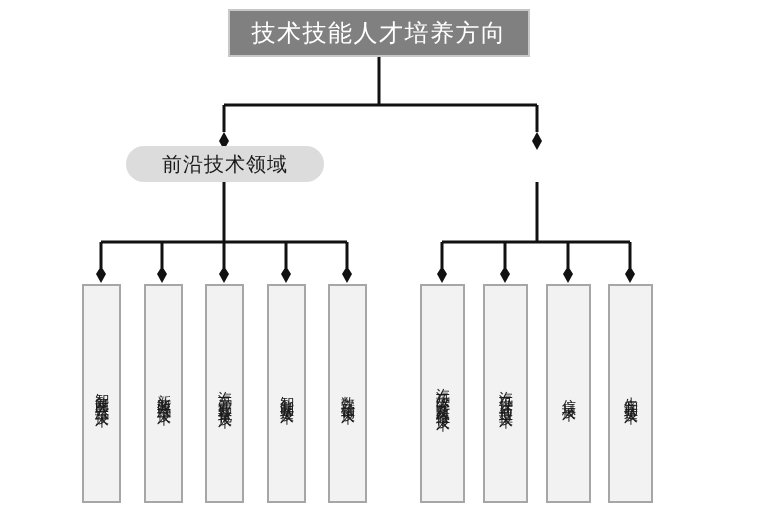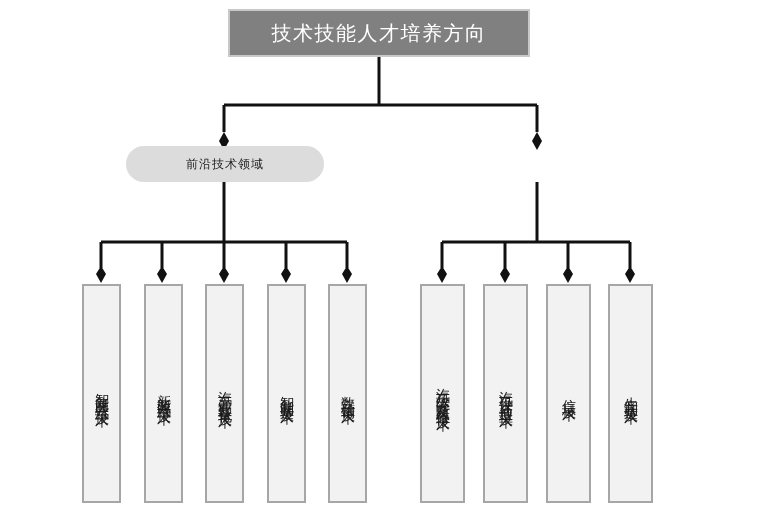--- a/index.html
+++ b/index.html
@@ -36,39 +36,39 @@
     background: #808080;
     border: 2px solid #c8c8c8;
     box-sizing: border-box;
     display: flex;
     align-items: center;
     justify-content: center;
     z-index: 3;
   }
   .root-node .label {
     color: #ffffff;
-    font-size: 20px;
+    font-size: 24px;
     letter-spacing: 1.5px;
     font-family: "DejaVu Serif", "Liberation Serif", serif;
     white-space: nowrap;
   }
   
   .cat-node {
     position: absolute;
     height: 36px;
     background: #dcdcdc;
     border-radius: 18px;
     display: flex;
     align-items: center;
     justify-content: center;
     z-index: 3;
   }
   .cat-node .label {
     color: #1a1a1a;
-    font-size: 12px;
+    font-size: 20px;
     letter-spacing: 1px;
     font-family: "DejaVu Serif", "Liberation Serif", serif;
     white-space: nowrap;
   }
   #cat-0 { left: 126px; top: 146px; width: 198px; }
   #cat-1 { left: 431px; top: 146px; width: 200px; }
   
   .leaf-node {
     position: absolute;
     top: 284px;

